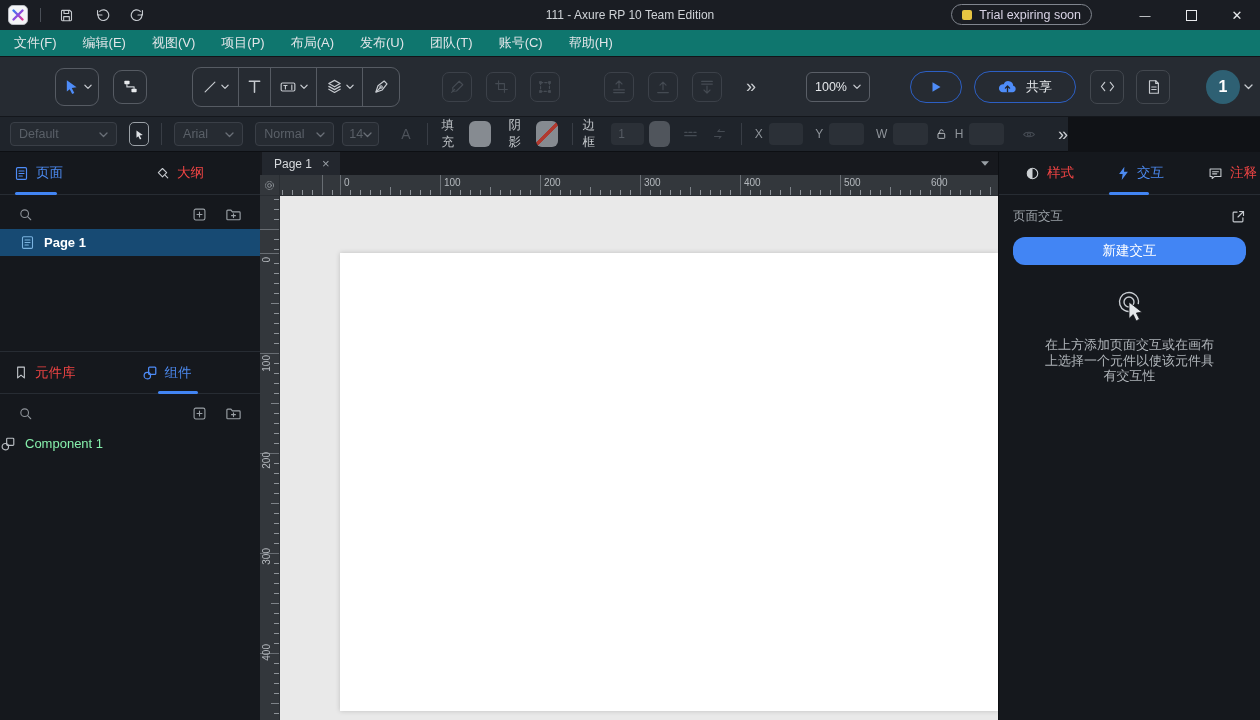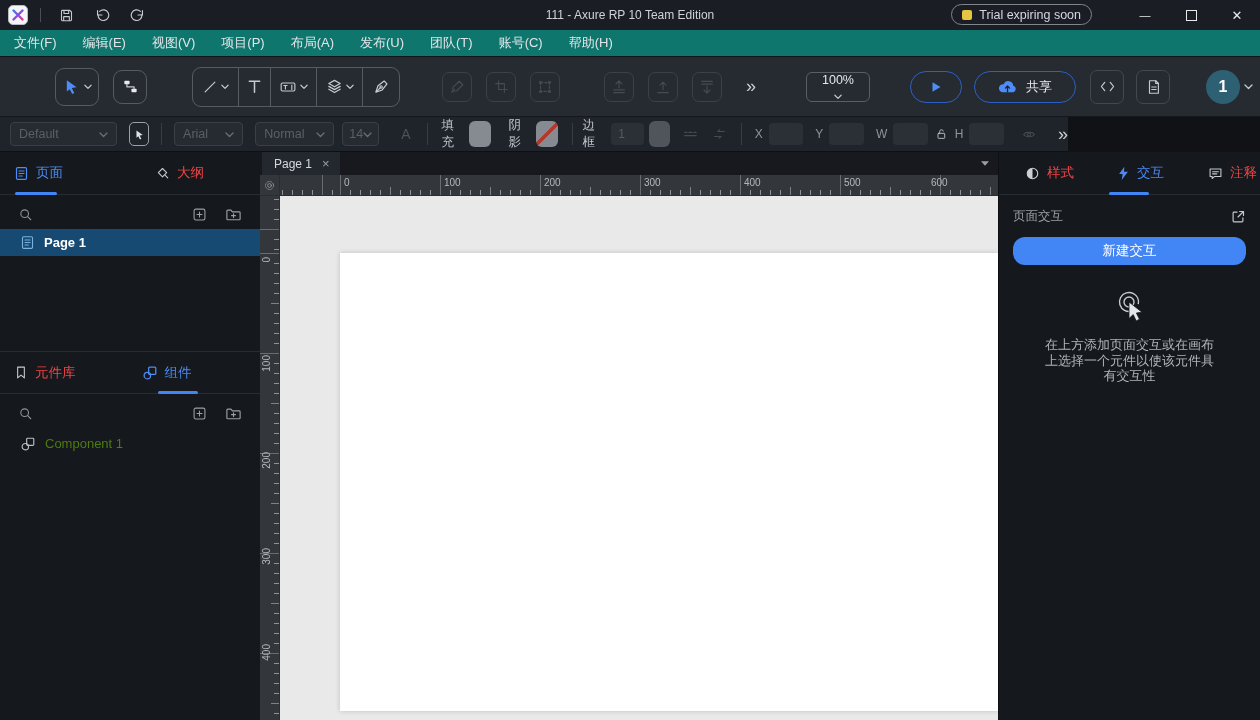--- a/index.html
+++ b/index.html
@@ -36,21 +36,21 @@
     display:flex; align-items:center; padding-left:55px; border-bottom:1px solid #14171c; }
   .clip-strip { position:absolute; left:0; top:57px; width:40px; height:60px; border-right:1px solid #33383f;
     display:flex; flex-direction:column; align-items:center; justify-content:center; gap:6px; }
   .tool-btn { border:1px solid #565b63; border-radius:9px; display:flex; align-items:center; justify-content:center; }
   .tool-btn.sm { border-color:#3c4149; border-radius:7px; }
   .tgroup { display:flex; height:40px; border:1px solid #565b63; border-radius:9px; overflow:hidden; }
   .tcell { display:flex; align-items:center; justify-content:center; gap:3px; border-right:1px solid #565b63; }
   .tcell:last-child { border-right:none; }
   .chev { margin-top:1px; }
   .zoom-box { width:64px; height:30px; border:1px solid #5a5f67; border-radius:6px; display:flex;
-    align-items:center; justify-content:center; gap:6px; font-size:12.5px; color:#e4e7ea;flex-direction:column; }
+    align-items:center; justify-content:center; gap:6px; font-size:12.5px; color:#e4e7ea; }
   .pill { height:32px; border:1px solid #2c5fc4; border-radius:16px; display:flex; align-items:center; justify-content:center; }
   .avatar { width:34px; height:34px; border-radius:50%; display:flex; align-items:center; justify-content:center;
     color:#fff; font-weight:bold; font-size:16px; }
 
   
   .formatbar { left:0; top:117px; width:1068px; height:35px; background:#1f242b;
     display:flex; align-items:center; padding-left:10px; border-bottom:1px solid #0d0f13; }
   .select { height:24px; background:#262b32; border:1px solid #3a3f47; border-radius:4px;
     display:flex; align-items:center; justify-content:space-between; padding:0 8px; color:#5a6068; font-size:12.5px; }
   .field { height:22px; background:#2b3037; border-radius:4px; }
@@ -466,21 +466,21 @@
       <svg width="15" height="15" viewBox="0 0 18 18" class="ic" style="margin-left:auto;stroke:#9aa0a6;">
         <rect x="2.5" y="2.5" width="13" height="13" rx="2"></rect>
           <path d="M9 6 V12 M6 9 H12"></path>
       </svg>
       <svg width="17" height="15" viewBox="0 0 19 17" class="ic" style="margin-left:18px;stroke:#9aa0a6;">
         <path d="M2 4.5 a1 1 0 0 1 1-1 h3.6 l1.6 2 H16 a1 1 0 0 1 1 1 V13.5 a1 1 0 0 1 -1 1 H3 a1 1 0 0 1 -1-1 Z"></path>
         <path d="M9.5 7.6 V12 M7.3 9.8 H11.7"></path>
       </svg>
     </div>
 
-    <div class="list-row" style="margin-top:4px;padding-left:20px;color:#4d7c0f;">
+    <div class="list-row" style="margin-top:4px;padding-left:0;color:#86efac;">
       <svg width="16" height="16" viewBox="0 0 18 18" class="ic" style="stroke:#b9bdc2;">
         <rect x="7.5" y="2.5" width="8" height="8" rx="1"></rect>
           <circle cx="6" cy="12" r="3.6"></circle>
       </svg>
       <span>Component 1</span>
     </div>
   </div>
 
   <div class="abs canvas-wrap">
     <div class="ctabbar">

